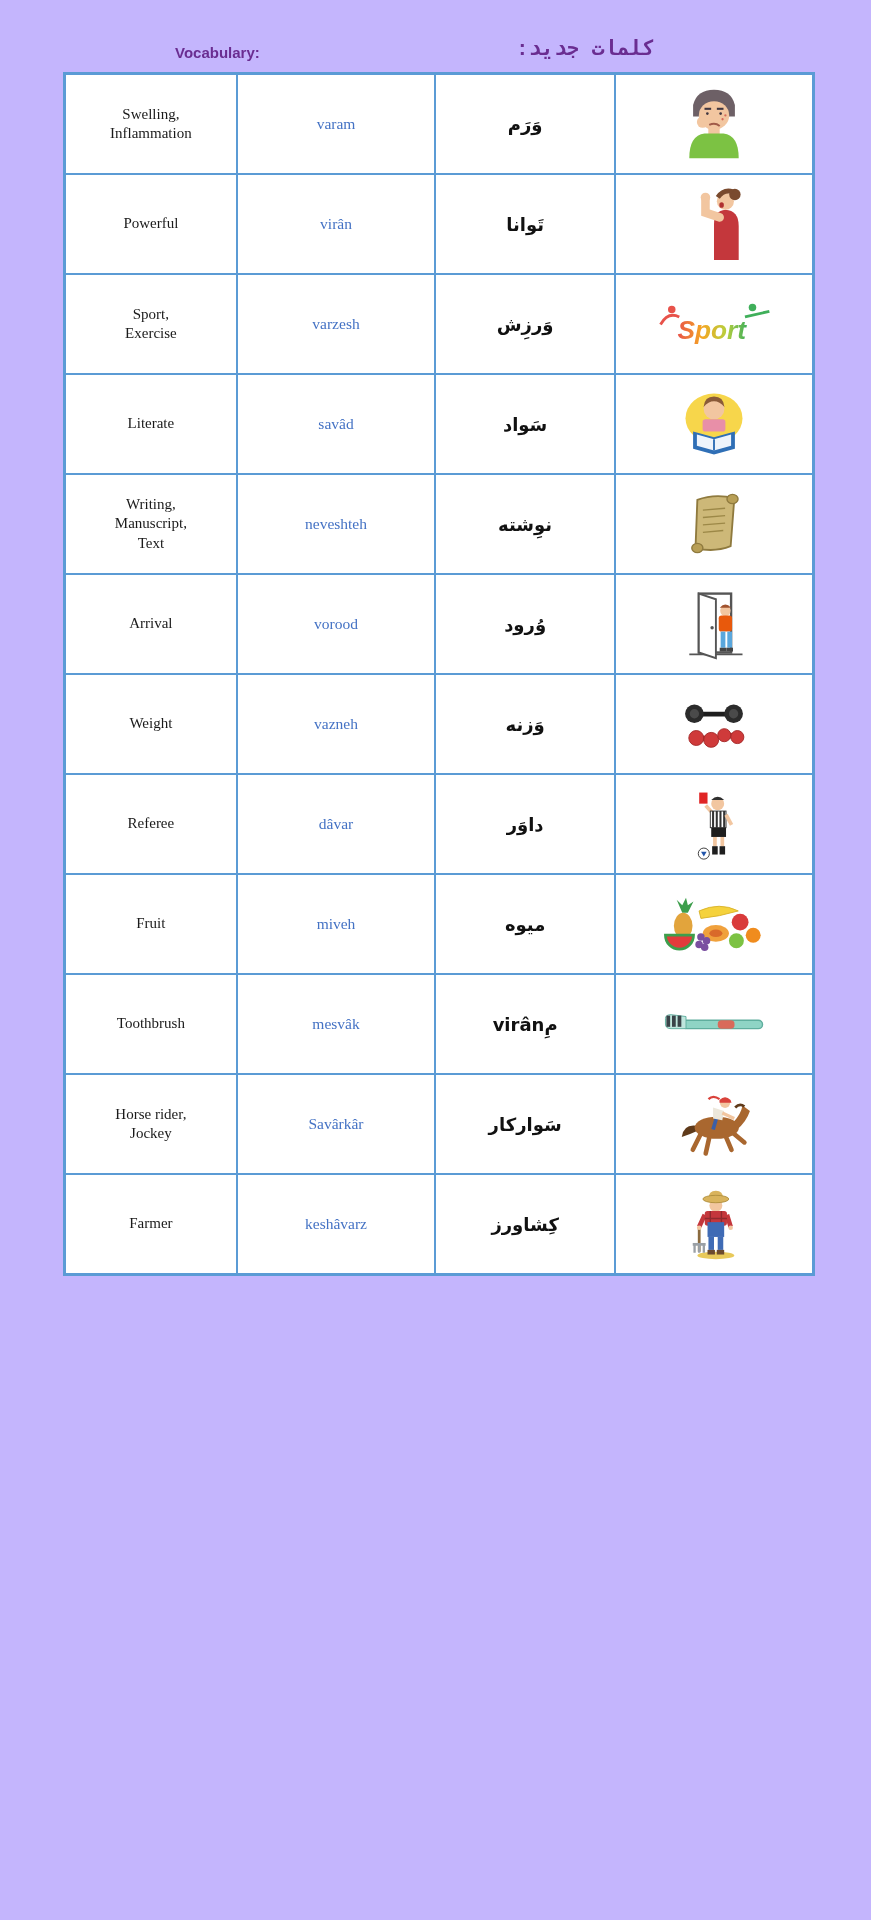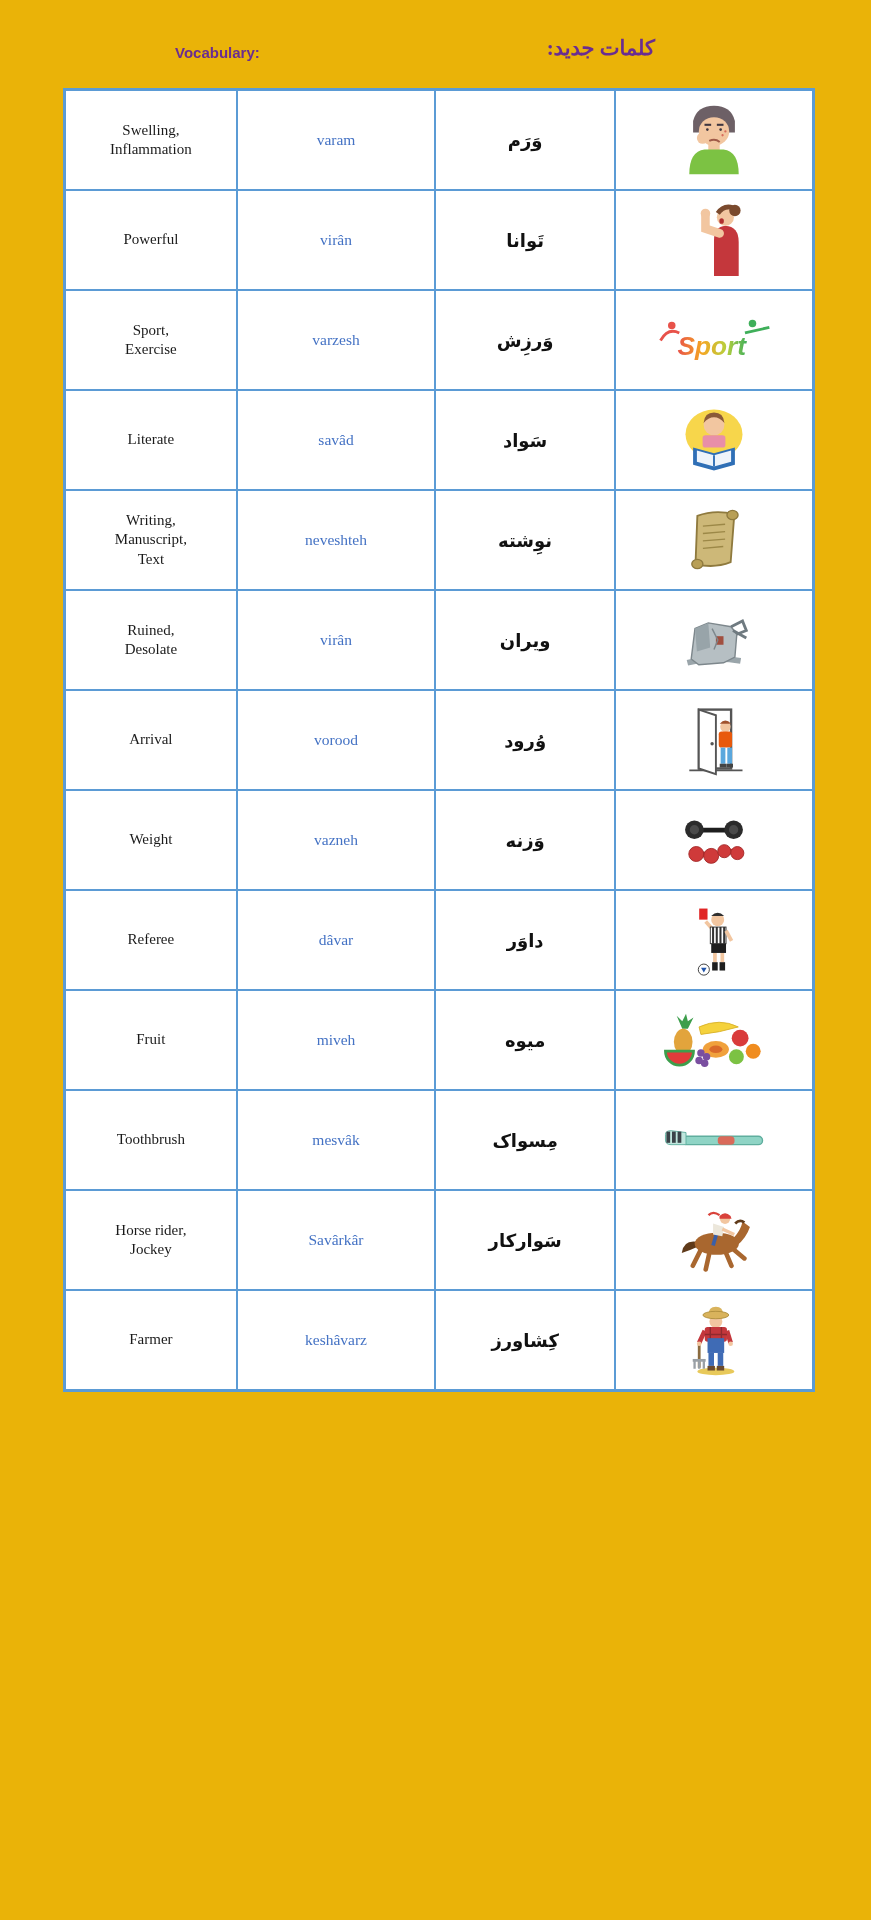--- a/index.html
+++ b/index.html
@@ -6,38 +6,38 @@
     --border:#5b9bd5;
     --blue:#4472c4;
     --purple:#6a2d91;
     --ink:#1a1a1a;
   }
   html,body{margin:0;padding:0;background:#ffffff;}
   .page{
     position:relative;
     width:871px;
     height:1920px;
-    background:#eab308;
+    background:#c4b5fd;
     font-family:"Liberation Serif", serif;
     overflow:hidden;
   }
   .hdr-en{
     position:absolute; top:44px; left:175px;
     font-family:"Liberation Sans", sans-serif;
     font-weight:bold; font-size:15px; color:var(--purple);
   }
   .hdr-fa{
     position:absolute; top:36px; right:216px;
-    font-family:Liberation Serif, serif;
+    font-family:Liberation Mono, monospace;
     font-weight:bold; font-size:21px; color:var(--purple);
     direction:rtl;
     margin-left:15px;
   }
   table.vocab{
-    position:absolute; top:88px; left:63px;
+    position:absolute; top:72px; left:63px;
     width:752px;
     border-collapse:collapse;
     table-layout:fixed;
     border:3px solid var(--border);
   }
   table.vocab td{
     border:2.5px solid var(--border);
     height:94px;
     text-align:center;
     vertical-align:middle;
@@ -146,35 +146,20 @@
           <td class="c-en">Writing,
 Manuscript,
 Text</td>
           <td class="c-tr">neveshteh</td>
           <td class="c-fa" dir="rtl">نوِشته</td>
           <td class="c-im"><span><svg viewBox="0 0 80 80" width="74" height="74">
                 <path d="M22 14 Q40 7 62 12 L58 64 Q40 71 20 66 Z" fill="#cdb878" stroke="#8f7a3e" stroke-width="2"></path>
                 <ellipse cx="60" cy="13" rx="6" ry="5" fill="#b89f56" stroke="#8f7a3e" stroke-width="1.5"></ellipse>
                 <ellipse cx="22" cy="66" rx="6" ry="5" fill="#b89f56" stroke="#8f7a3e" stroke-width="1.5"></ellipse>
                 <path d="M28 25 L52 23 M28 33 L52 31 M28 41 L52 39 M28 49 L50 47" stroke="#9c8847" stroke-width="1.5"></path>
-              </svg></span></td>
-        </tr>
-        <tr>
-          <td class="c-en">Ruined,
-Desolate</td>
-          <td class="c-tr">virân</td>
-          <td class="c-fa" dir="rtl">ويران</td>
-          <td class="c-im"><span><svg viewBox="0 0 80 80" width="76" height="76">
-                <path d="M12 64 Q40 57 68 62" stroke="#9aa5aa" stroke-width="6" fill="none"></path>
-                <path d="M16 60 L20 28 L34 22 L58 26 L64 34 L62 58 L50 64 L24 66 Z" fill="#b6bfc3" stroke="#7d878c" stroke-width="1.5"></path>
-                <path d="M20 28 L34 22 L36 48 L22 52 Z" fill="#98a4a9"></path>
-                <path d="M58 26 L70 20 L74 30 L64 34" fill="none" stroke="#6f7a80" stroke-width="3"></path>
-                <path d="M60 30 L74 38" stroke="#6f7a80" stroke-width="3"></path>
-                <rect x="42" y="36" width="8" height="9" fill="#a14f3f"></rect>
-                <path d="M38 28 L44 40 L40 50" stroke="#7d878c" fill="none" stroke-width="1.5"></path>
               </svg></span></td>
         </tr>
         <tr>
           <td class="c-en">Arrival</td>
           <td class="c-tr">vorood</td>
           <td class="c-fa" dir="rtl">وُرود</td>
           <td class="c-im"><span><svg viewBox="0 0 80 80" width="76" height="76">
                 <path d="M14 72 L70 72" stroke="#555" stroke-width="2"></path>
                 <rect x="24" y="8" width="34" height="62" fill="none" stroke="#555" stroke-width="2.5"></rect>
                 <circle cx="52" cy="26" r="5.5" fill="#f2c6a0"></circle>
@@ -246,21 +231,21 @@
                   <circle cx="46" cy="46" r="4"></circle>
                   <circle cx="52" cy="50" r="4"></circle>
                   <circle cx="44" cy="54" r="4"></circle>
                   <circle cx="50" cy="57" r="4"></circle>
                 </g>
               </svg></span></td>
         </tr>
         <tr>
           <td class="c-en">Toothbrush</td>
           <td class="c-tr">mesvâk</td>
-          <td class="c-fa" dir="rtl">مِسواک</td>
+          <td class="c-fa" dir="rtl">مِvirân</td>
           <td class="c-im"><span><svg viewBox="0 0 120 36" width="112" height="34">
                 <rect x="26" y="14" width="86" height="9" rx="4.5" fill="#8fd4c5" stroke="#5fae9e" stroke-width="1.5"></rect>
                 <rect x="64" y="14" width="18" height="9" rx="4" fill="#d96a5a"></rect>
                 <path d="M8 12 Q8 8 14 8 L30 10 L30 23 L14 23 Q8 23 8 18 Z" fill="#bfe6dd" stroke="#5fae9e"></path>
                 <g fill="#3a4348">
                   <rect x="9" y="9" width="4" height="12"></rect>
                   <rect x="15" y="9" width="4" height="12"></rect>
                   <rect x="21" y="9" width="4" height="12"></rect>
                 </g>
               </svg></span></td>

